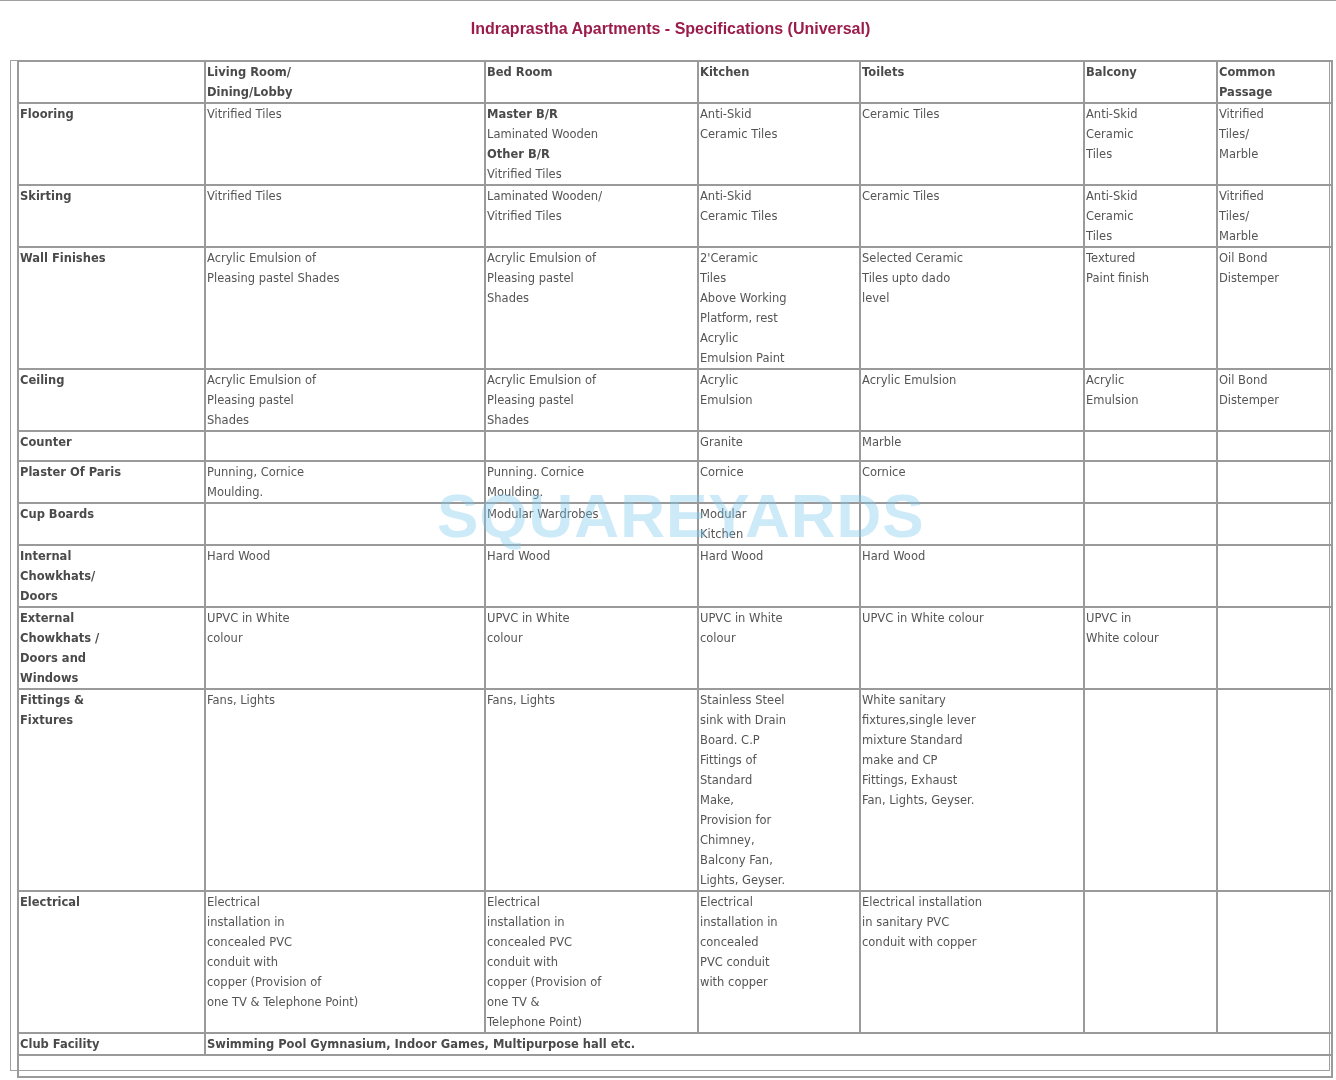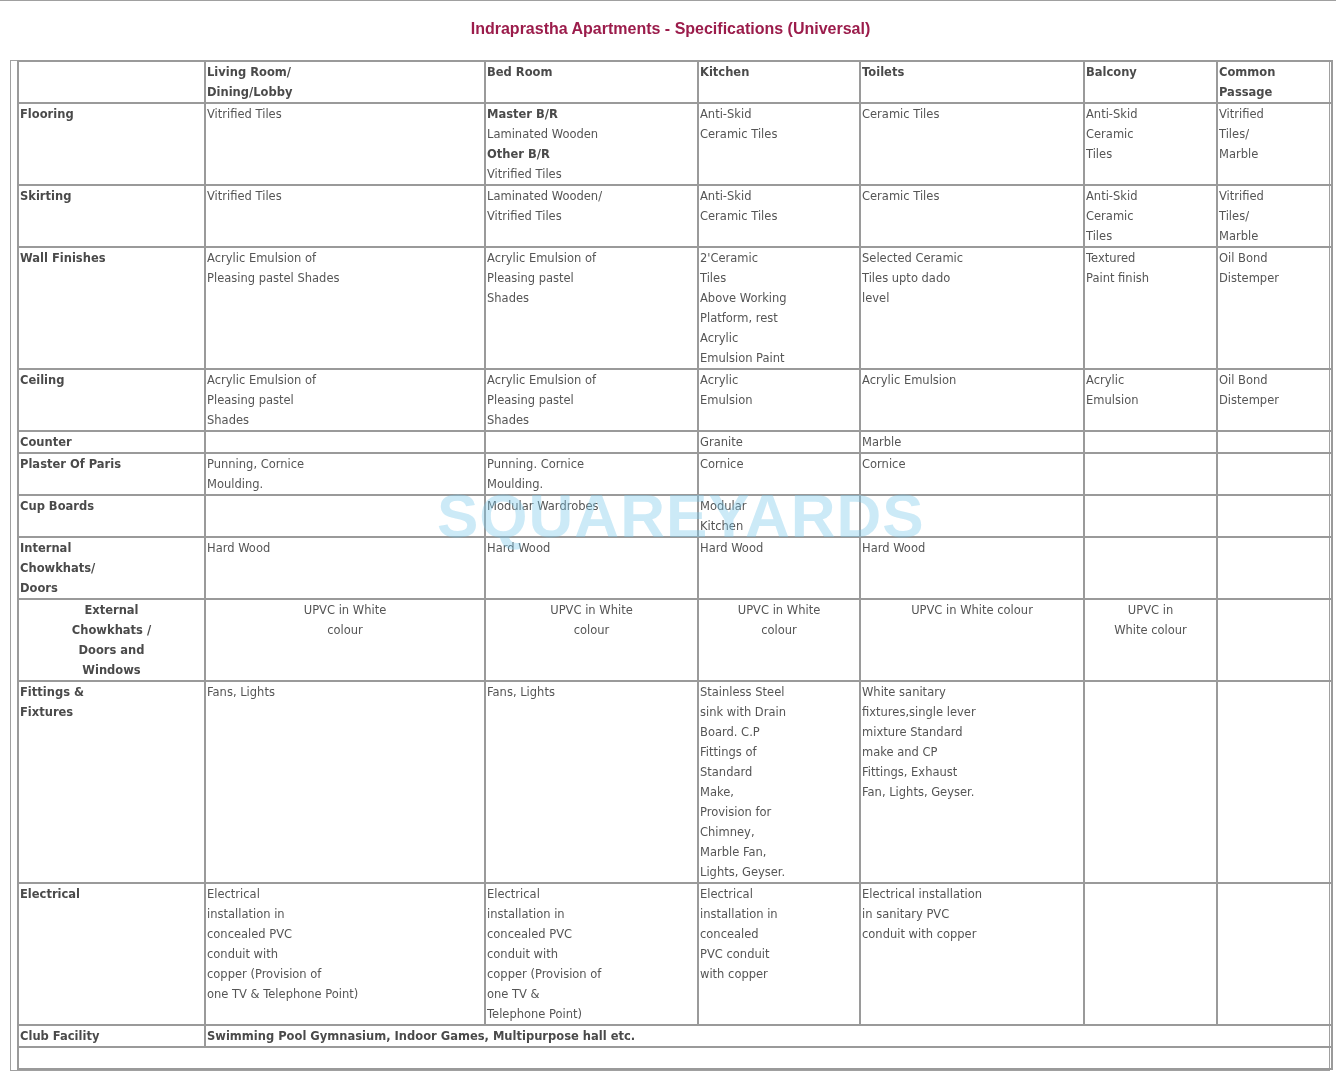--- a/index.html
+++ b/index.html
@@ -183,21 +183,21 @@
         </td>
         <td>
           <span class="l">Acrylic</span>
           <span class="l">Emulsion</span>
         </td>
         <td colspan="2">
           <span class="l">Oil Bond</span>
           <span class="l">Distemper</span>
         </td>
       </tr>
-      <tr style="height: 22px;">
+      <tr style="height: 30px;">
         <td class="rl">
           <span class="l">Counter</span>
         </td>
         <td></td>
         <td></td>
         <td>
           <span class="l">Granite</span>
         </td>
         <td>
           <span class="l">Marble</span>
@@ -256,21 +256,21 @@
         </td>
         <td>
           <span class="l">Hard Wood</span>
         </td>
         <td>
           <span class="l">Hard Wood</span>
         </td>
         <td></td>
         <td colspan="2"></td>
       </tr>
-      <tr style="height: 81px; text-align: center;">
+      <tr style="height: 81px;">
         <td class="rl">
           <span class="l">External</span>
           <span class="l">Chowkhats /</span>
           <span class="l">Doors and</span>
           <span class="l">Windows</span>
         </td>
         <td>
           <span class="l">UPVC in White</span>
           <span class="l">colour</span>
         </td>
@@ -304,21 +304,21 @@
         </td>
         <td>
           <span class="l">Stainless Steel</span>
           <span class="l">sink with Drain</span>
           <span class="l">Board. C.P</span>
           <span class="l">Fittings of</span>
           <span class="l">Standard</span>
           <span class="l">Make,</span>
           <span class="l">Provision for</span>
           <span class="l">Chimney,</span>
-          <span class="l">Marble Fan,</span>
+          <span class="l">Balcony Fan,</span>
           <span class="l">Lights, Geyser.</span>
         </td>
         <td>
           <span class="l">White sanitary</span>
           <span class="l">fixtures,single lever</span>
           <span class="l">mixture Standard</span>
           <span class="l">make and CP</span>
           <span class="l">Fittings, Exhaust</span>
           <span class="l">Fan, Lights, Geyser.</span>
         </td>

